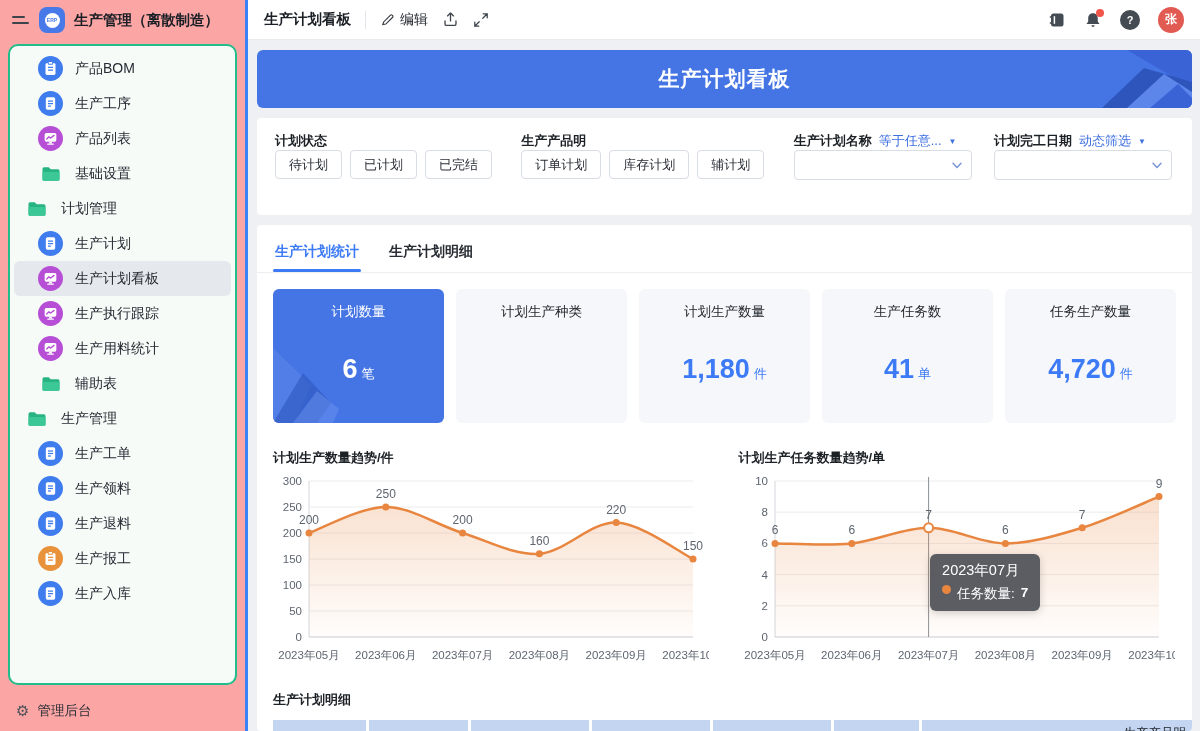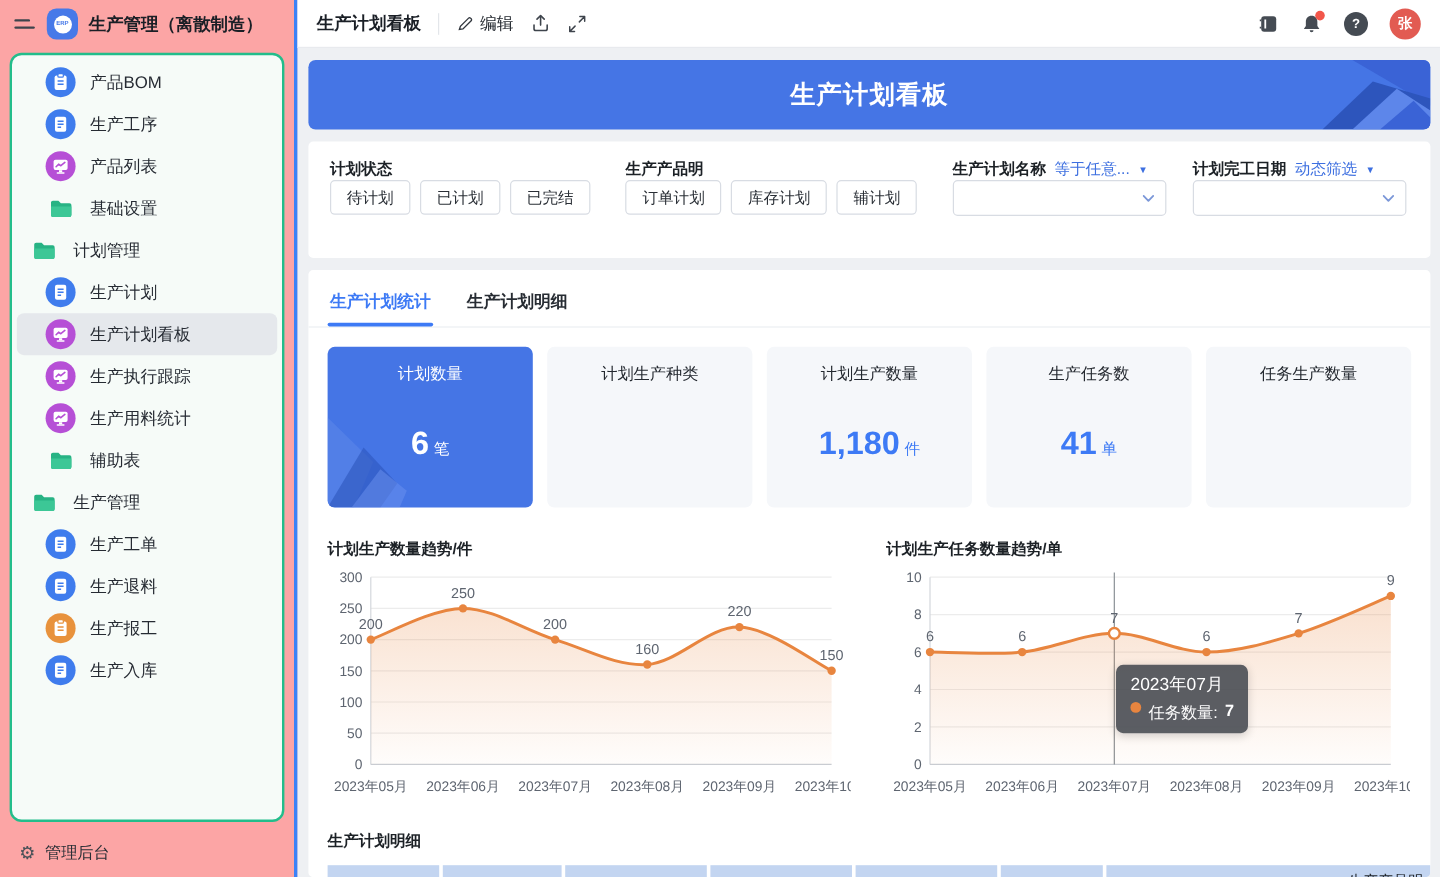--- a/index.html
+++ b/index.html
@@ -223,20 +223,31 @@
         <div class="sb-item">
           <span class="ic-circle" style="background:#3f7ced">
             <svg width="25" height="25" viewBox="0 0 24 24">
               <rect x="7.5" y="6" width="9" height="12" rx="1.6" fill="#fff"></rect>
               <line x1="9.6" y1="9.6" x2="14.4" y2="9.6" stroke="#3f7ced" stroke-width="1.2"></line>
               <line x1="9.6" y1="12" x2="14.4" y2="12" stroke="#3f7ced" stroke-width="1.2"></line>
               <line x1="9.6" y1="14.4" x2="12.4" y2="14.4" stroke="#3f7ced" stroke-width="1.2"></line>
             </svg>
           </span>
           <span>生产工单</span>
+        </div>
+        <div class="sb-item">
+          <span class="ic-circle" style="background:#3f7ced">
+            <svg width="25" height="25" viewBox="0 0 24 24">
+              <rect x="7.5" y="6" width="9" height="12" rx="1.6" fill="#fff"></rect>
+              <line x1="9.6" y1="9.6" x2="14.4" y2="9.6" stroke="#3f7ced" stroke-width="1.2"></line>
+              <line x1="9.6" y1="12" x2="14.4" y2="12" stroke="#3f7ced" stroke-width="1.2"></line>
+              <line x1="9.6" y1="14.4" x2="12.4" y2="14.4" stroke="#3f7ced" stroke-width="1.2"></line>
+            </svg>
+          </span>
+          <span>生产领料</span>
         </div>
         <div class="sb-item">
           <span class="ic-circle" style="background:#3f7ced">
             <svg width="25" height="25" viewBox="0 0 24 24">
               <rect x="7.5" y="6" width="9" height="12" rx="1.6" fill="#fff"></rect>
               <line x1="9.6" y1="9.6" x2="14.4" y2="9.6" stroke="#3f7ced" stroke-width="1.2"></line>
               <line x1="9.6" y1="12" x2="14.4" y2="12" stroke="#3f7ced" stroke-width="1.2"></line>
               <line x1="9.6" y1="14.4" x2="12.4" y2="14.4" stroke="#3f7ced" stroke-width="1.2"></line>
             </svg>
           </span>
@@ -392,20 +403,21 @@
             <div class="card">
               <div class="card-label">计划生产数量</div>
               <div class="card-value">1,180<span class="card-unit">件</span></div>
             </div>
             <div class="card">
               <div class="card-label">生产任务数</div>
               <div class="card-value">41<span class="card-unit">单</span></div>
             </div>
             <div class="card">
               <div class="card-label">任务生产数量</div>
+              <div class="card-value">4,720<span class="card-unit">件</span></div>
             </div>
           </div>
 
         <div class="charts">
           <div class="chart" id="chart0">
             <div class="c-title">计划生产数量趋势/件</div>
             <div class="c-body"><svg width="436" height="198">
                   <defs>
                     <linearGradient id="grad-chart0" x1="0" y1="12" x2="0" y2="168" gradientUnits="userSpaceOnUse">
                       <stop offset="0" stop-color="#e8853f" stop-opacity="0.28"></stop>

